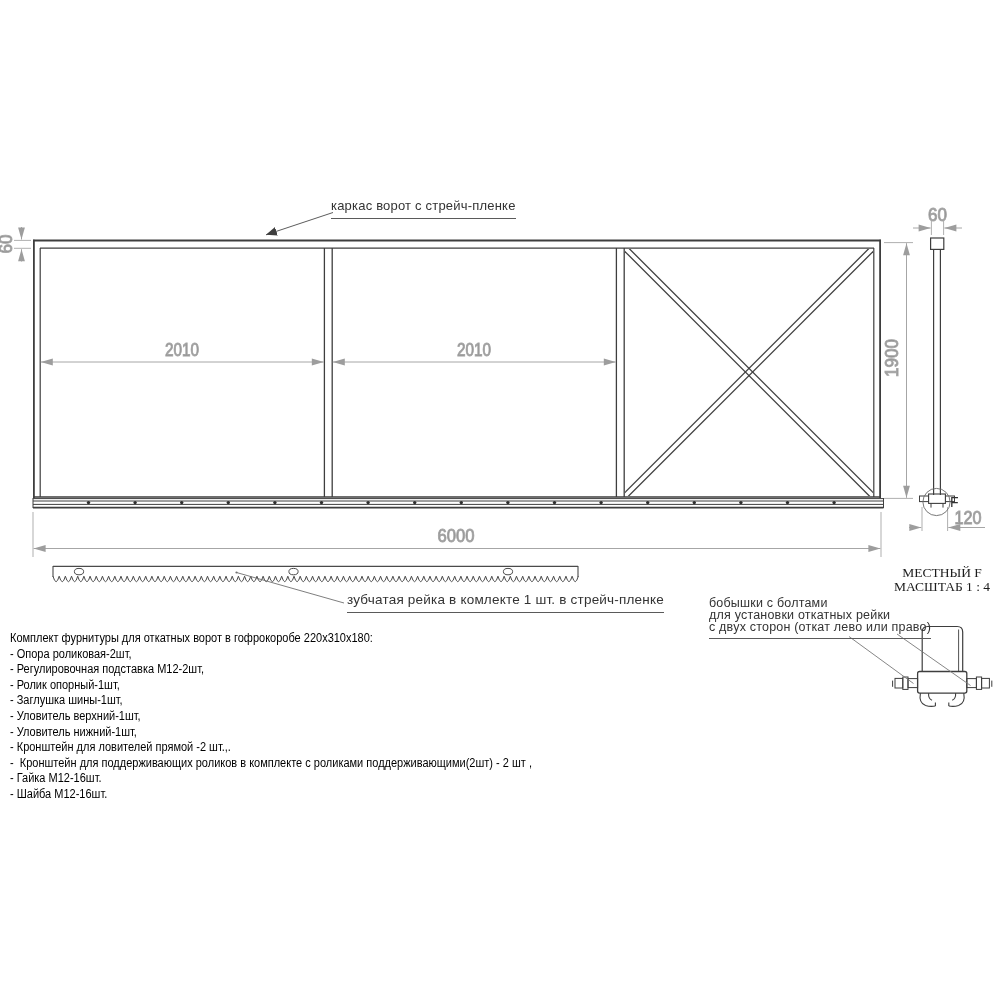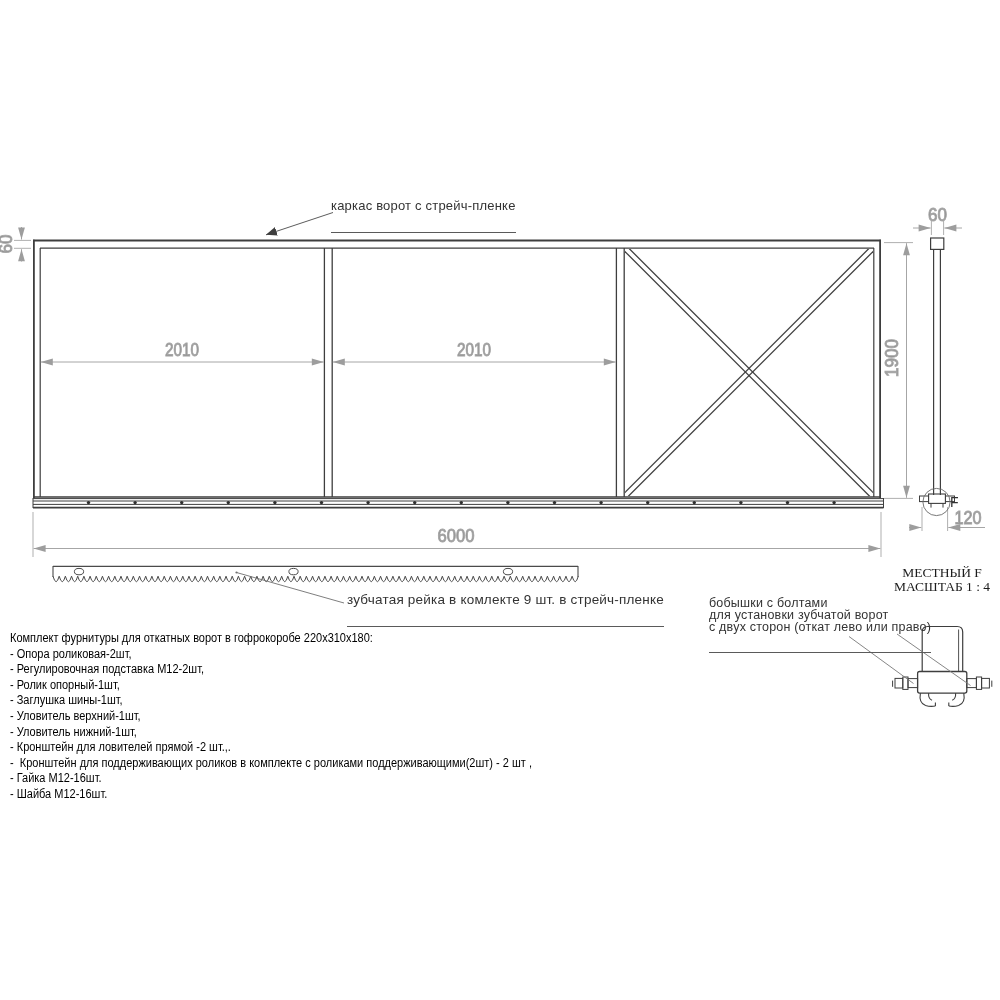--- a/index.html
+++ b/index.html
@@ -1,21 +1,21 @@
 <!DOCTYPE html>
 <html><head>
 <meta charset="utf-8">
 <style>
   html,body{margin:0;padding:0;background:#ffffff;}
   .canvas{position:relative;width:1000px;height:1000px;background:#fff;overflow:hidden;
           font-family:"Liberation Sans",sans-serif;}
   svg{position:absolute;left:0;top:0;}
   .dimtxt{fill:#8f8f8f;font-size:19px;font-family:"Liberation Sans",sans-serif;}
   .lbl{position:absolute;color:#333;font-size:13px;letter-spacing:.2px;white-space:nowrap;}
-  .underl{border-bottom:1.2px solid #5a5a5a;padding-bottom:19px;}
+  .underl{border-bottom:1.2px solid #5a5a5a;padding-bottom:5px;}
   .frame-label{left:331px;top:198px;}
   .rack-label{left:347px;top:592px;font-size:13.5px;}
   .boss-label{left:678px;top:597px;font-size:12.5px;line-height:12px;margin-left:31px;}
   .boss-label .bl{display:block;}
   .boss-label .bl.underl{display:inline-block;}
   .detail-title{position:absolute;left:878px;top:566px;width:128px;text-align:center;
     font-family:"Liberation Serif",serif;font-size:13.5px;line-height:13.5px;color:#1c1c1c;white-space:nowrap;}
   .hardware{position:absolute;left:10px;top:631px;color:#000;font-size:12.5px;line-height:15.6px;
     transform:scaleX(0.88);transform-origin:0 0;}
   .hardware div{white-space:pre;}
@@ -199,25 +199,25 @@
       <path d="M955.6,693.1 q0.4,5.4 -3.4,7.2"></path>
       <path d="M948.8,706 v-3.6"></path>
     </g>
     <line x1="849" y1="636.5" x2="913.5" y2="683.5" stroke="#787878" stroke-width="0.9"></line>
     <line x1="897" y1="634" x2="970.5" y2="685.5" stroke="#787878" stroke-width="0.9"></line>
   </g>
 </svg>
 
 <div class="lbl underl frame-label">каркас ворот с стрейч-пленке</div>
 
-<div class="lbl underl rack-label">зубчатая рейка в комлекте 9 шт. в стрейч-пленке</div>
+<div class="lbl underl rack-label">зубчатая рейка в комлекте 1 шт. в стрейч-пленке</div>
 
 <div class="lbl boss-label">
   <span class="bl">бобышки с болтами</span>
-  <span class="bl">для установки зубчатой ворот</span>
+  <span class="bl">для установки откатных рейки</span>
   <span class="bl underl">с двух сторон (откат лево или право)</span>
 </div>
 
 <div class="detail-title">
   <div>МЕСТНЫЙ F</div>
   <div>МАСШТАБ 1 : 4</div>
 </div>
 
 <div class="hardware">
   <div class="hw-title">Комплект фурнитуры для откатных ворот в гофрокоробе 220х310х180:</div>

